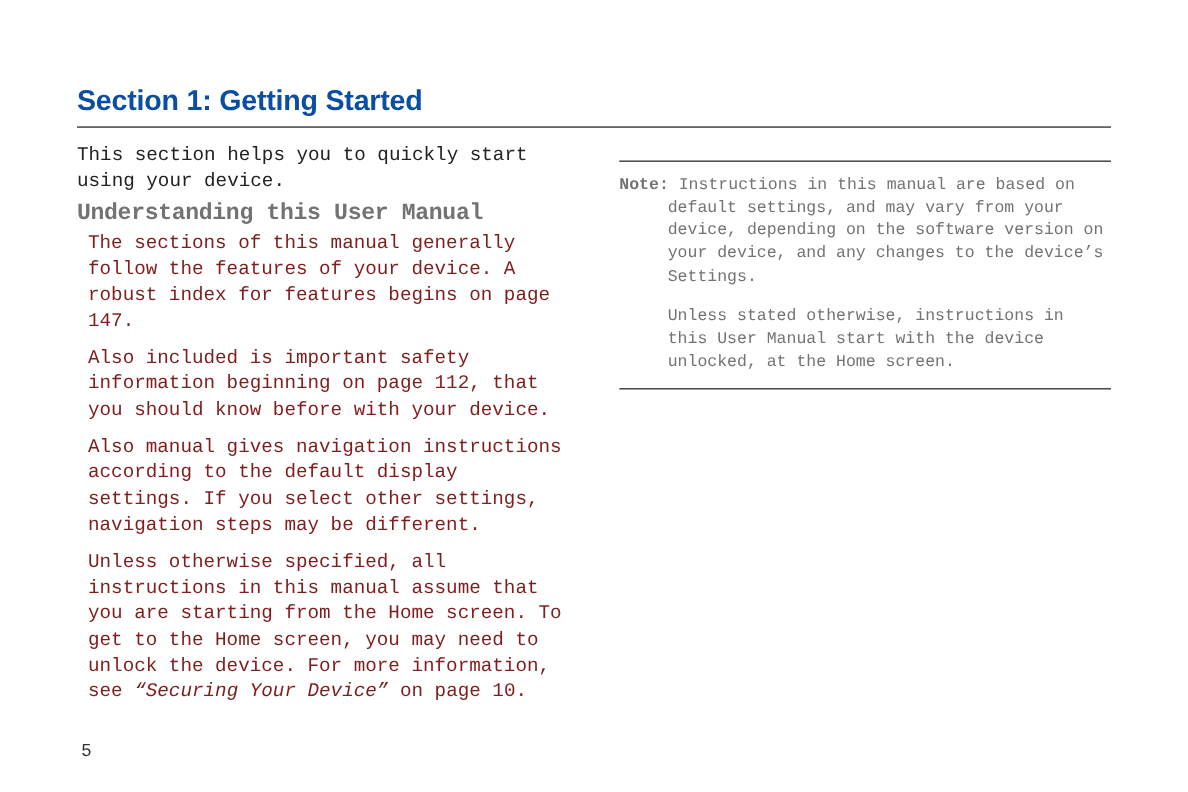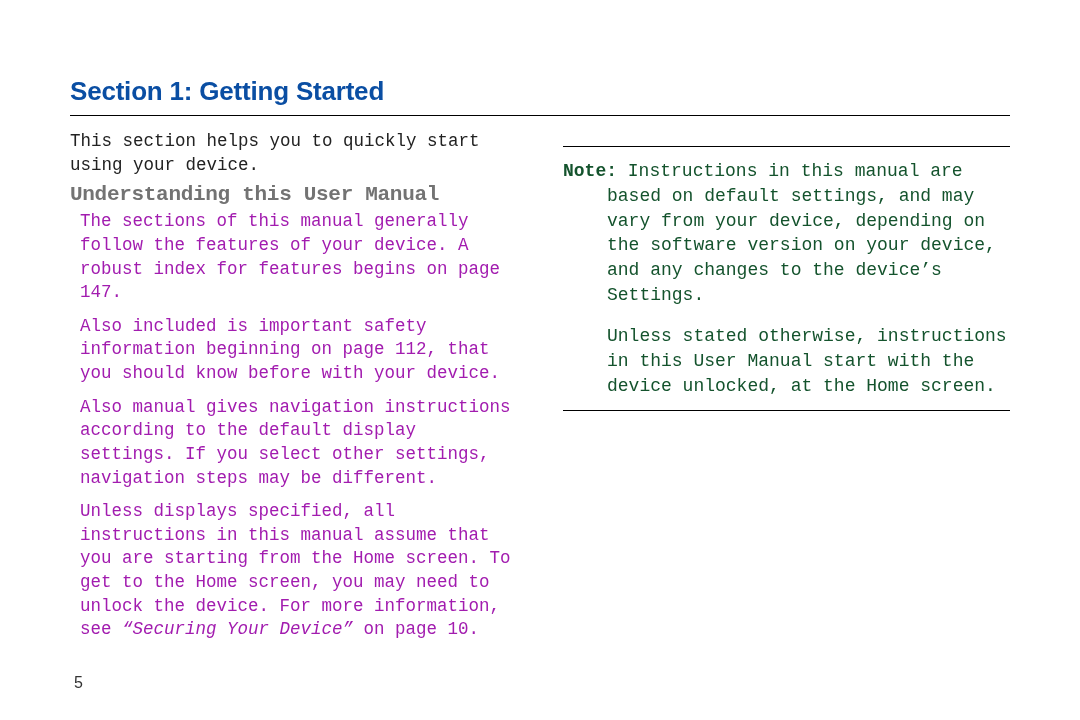--- a/index.html
+++ b/index.html
@@ -42,39 +42,39 @@
     }
     .subheading {
       font-size: 21px;
       font-weight: bold;
       color: #737373;
       letter-spacing: -0.3px;
       margin-bottom: 4px;
     }
     .para {
       font-size: 17.5px;
-      color: #a21caf;
+      color: #7f1d1d;
       line-height: 1.35;
       margin: 0 0 10px 10px;
     }
     .ref-italic {
       font-style: italic;
     }
     .note-box {
       border-top: 1px solid #000;
       border-bottom: 1px solid #000;
       padding: 12px 0 12px 0;
       margin-top: 16px;
     }
     .note-label {
       font-weight: bold;
     }
     .note-para {
-      font-size: 18px;
-      color: #14532d;
+      font-size: 15px;
+      color: #737373;
       line-height: 1.38;
       margin: 0 0 16px 0;
       padding-left: 44px;
       text-indent: -44px;
     }
     .note-para.follow {
       text-indent: 0;
       padding-left: 44px;
       margin-bottom: 28px;
     }
@@ -93,21 +93,21 @@
 <h1 class="section-title">Section 1: Getting Started</h1>
 <hr class="title-rule">
 
 <div class="columns">
   <div class="col">
     <p class="intro">This section helps you to quickly start using your device.</p>
     <h2 class="subheading">Understanding this User Manual</h2>
     <p class="para">The sections of this manual generally follow the features of your device. A robust index for features begins on page 147.</p>
     <p class="para">Also included is important safety information beginning on page 112, that you should know before with your device.</p>
     <p class="para">Also manual gives navigation instructions according to the default display settings. If you select other settings, navigation steps may be different.</p>
-    <p class="para"><span>Unless displays specified, all instructions in this manual assume that you are starting from the Home screen. To get to the Home screen, you may need to unlock the device. For more information, see </span><span class="ref-italic">“Securing Your Device”</span><span> on page 10.</span></p>
+    <p class="para"><span>Unless otherwise specified, all instructions in this manual assume that you are starting from the Home screen. To get to the Home screen, you may need to unlock the device. For more information, see </span><span class="ref-italic">“Securing Your Device”</span><span> on page 10.</span></p>
   </div>
 
   <div class="col">
     <div class="note-box">
       <p class="note-para"><span class="note-label">Note:</span><span> Instructions in this manual are based on default settings, and may vary from your device, depending on the software version on your device, and any changes to the device’s Settings.</span></p>
       <p class="note-para follow">Unless stated otherwise, instructions in this User Manual start with the device unlocked, at the Home screen.</p>
     </div>
   </div>
 </div>
 

